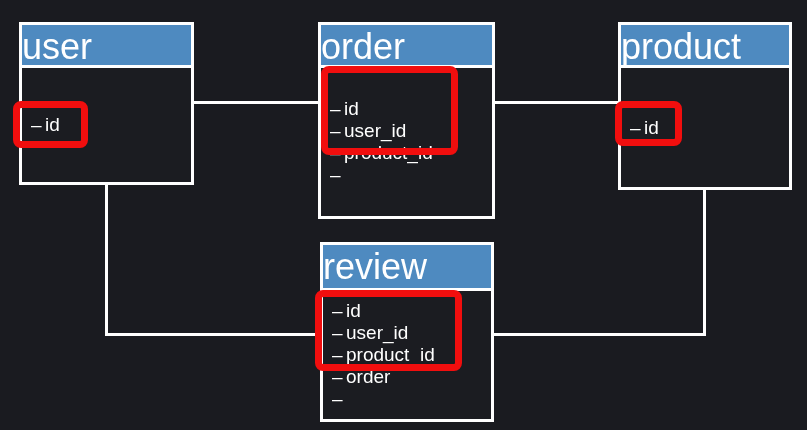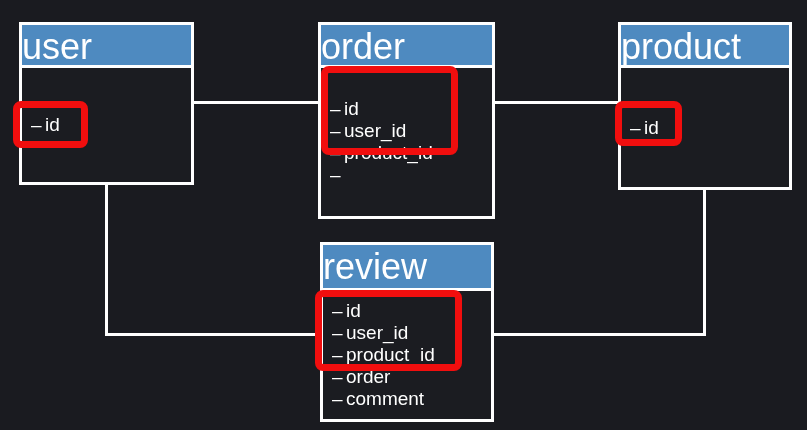--- a/index.html
+++ b/index.html
@@ -129,21 +129,20 @@
       <div class="frow">
         <span class="dash">–</span>
         <span class="fname">product_id</span>
       </div>
       <div class="frow">
         <span class="dash">–</span>
         <span class="fname">order</span>
       </div>
       <div class="frow">
         <span class="dash">–</span>
-        <span class="fname">comment</span>
       </div>
     </div>
   </div>
 
   <div class="hl" style="left:13px;top:101px;width:75px;height:47px;"></div>
   <div class="hl" style="left:321px;top:66px;width:137px;height:89px;"></div>
   <div class="hl" style="left:615px;top:101px;width:67px;height:45px;"></div>
   <div class="hl" style="left:315px;top:290px;width:147px;height:81px;"></div>
 
 </div>

